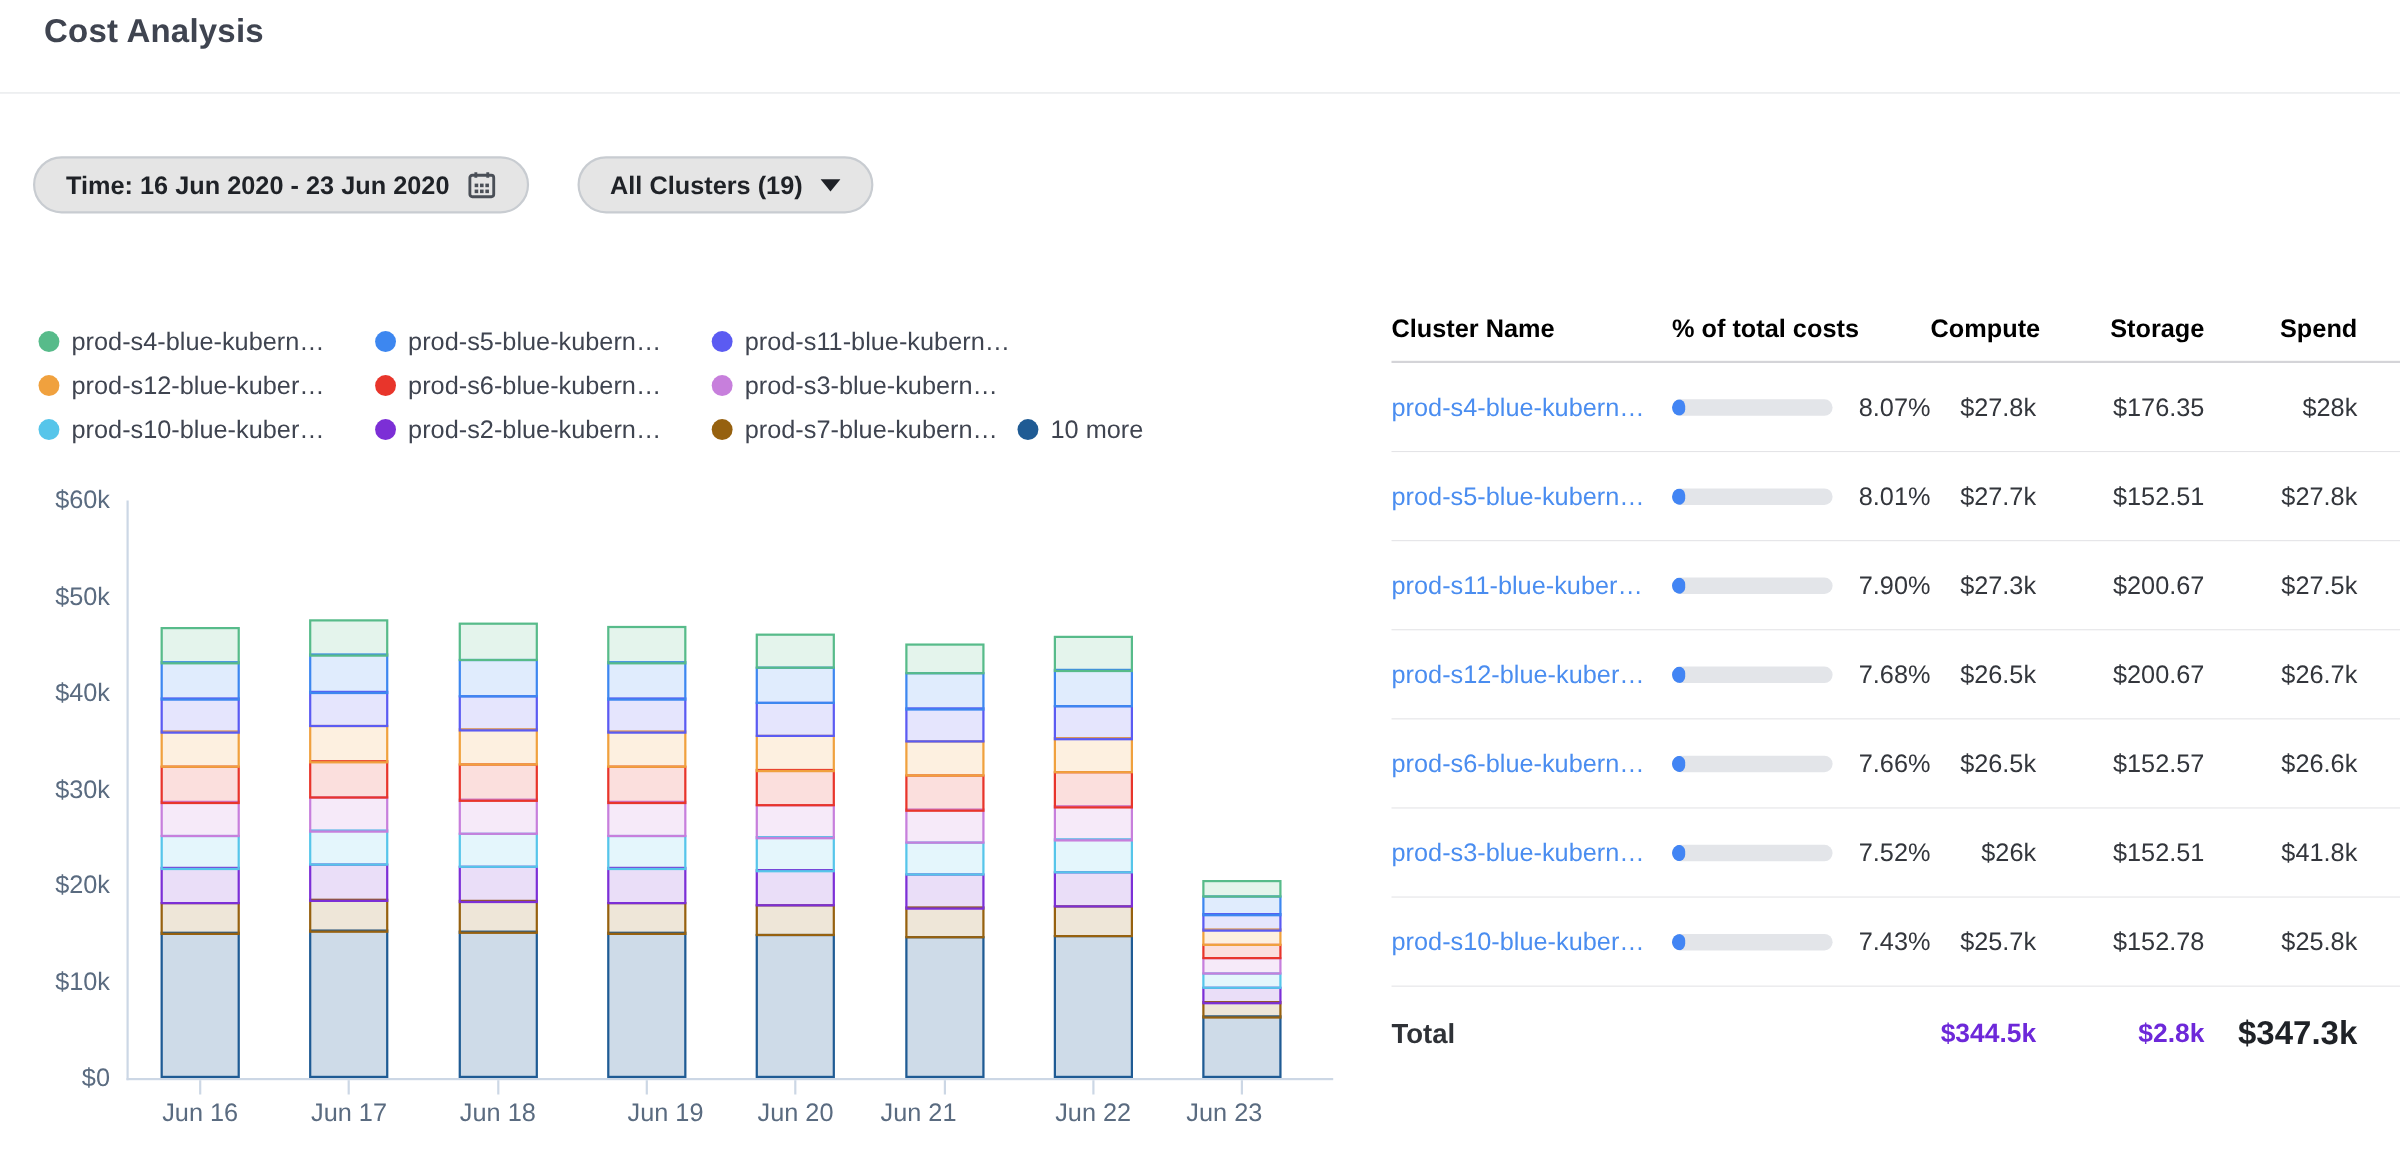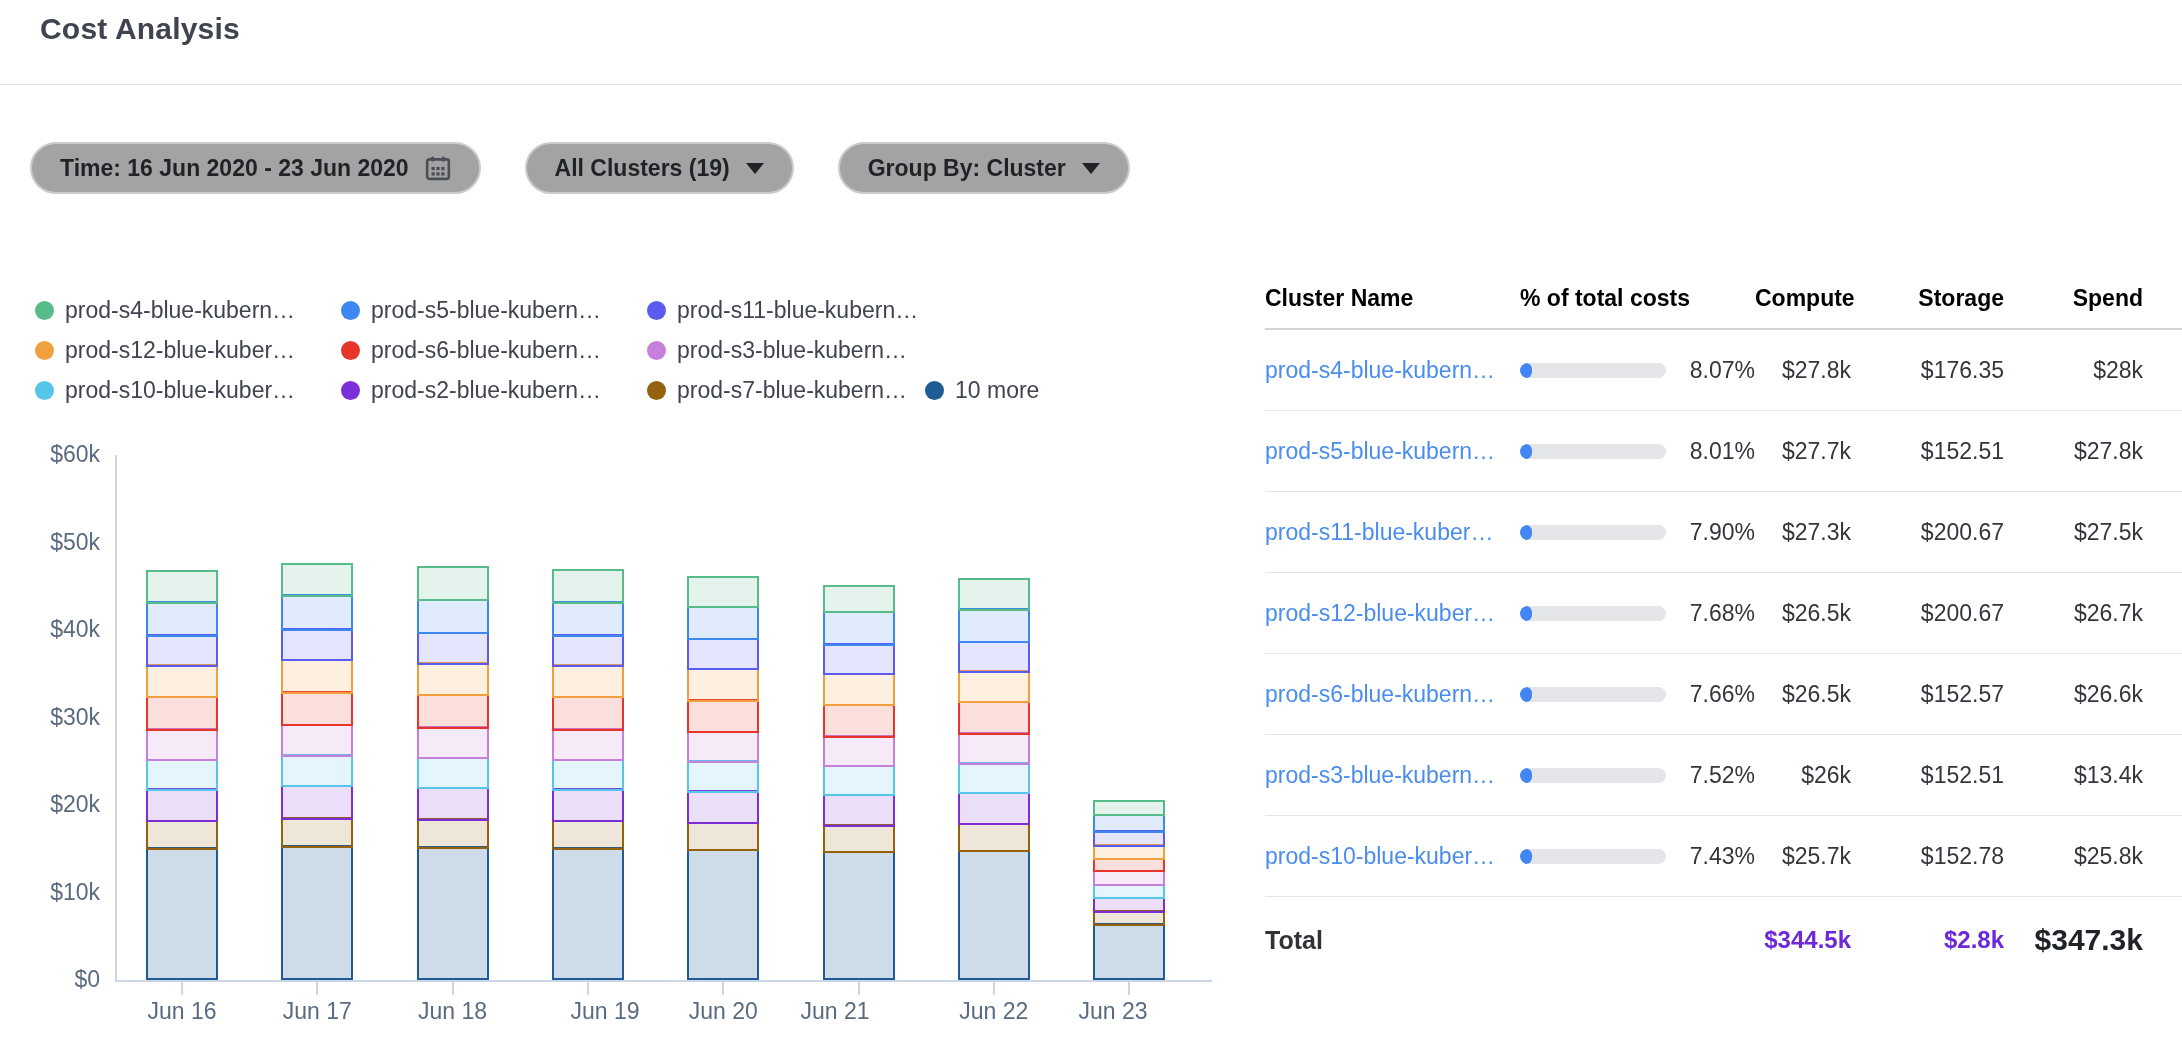--- a/index.html
+++ b/index.html
@@ -7,21 +7,21 @@
               font-family:"Liberation Sans", sans-serif; color:#3f4450; }
   .page { position:relative; width:2182px; height:1052px; }
 
   
   .page-title { position:absolute; left:40px; top:12px; font-size:30px; font-weight:600; color:#3f4450; letter-spacing:.2px; }
   .top-divider { position:absolute; left:0; top:84px; width:2182px; height:1px; background:#e2e4e7; }
 
   
   .filters { position:absolute; left:30px; top:142px; display:flex; gap:44px; }
   .pill { display:flex; align-items:center; gap:16px; height:52px; padding:0 28px;
-          border:2px solid #c8ccd1; border-radius:28px; background:#a3a3a3;
+          border:2px solid #c8ccd1; border-radius:28px; background:#e5e5e5;
           font-size:23px; font-weight:700; color:#1f2227; cursor:pointer; white-space:nowrap; }
   .pill .caret { width:0; height:0; border-left:9px solid transparent; border-right:9px solid transparent; border-top:11px solid #1f2227; }
   .cal { width:26px; height:26px; }
 
   
   .legend { position:absolute; left:0; top:295px; width:1250px; height:120px; }
   .legend-item { position:absolute; display:flex; align-items:center; gap:11px; height:30px; cursor:pointer; }
   .legend-dot { width:19px; height:19px; border-radius:50%; flex:none; }
   .legend-label { font-size:23px; color:#3f4450; white-space:nowrap; }
 
@@ -86,24 +86,20 @@
         <rect x="6" y="11" width="3" height="3" fill="#4a4f57"></rect>
           <rect x="10.5" y="11" width="3" height="3" fill="#4a4f57"></rect>
           <rect x="15" y="11" width="3" height="3" fill="#4a4f57"></rect>
         <rect x="6" y="16" width="3" height="3" fill="#4a4f57"></rect>
           <rect x="10.5" y="16" width="3" height="3" fill="#4a4f57"></rect>
           <rect x="15" y="16" width="3" height="3" fill="#4a4f57"></rect>
       </svg>
     </button>
     <button class="pill">
       <span>All Clusters (19)</span>
-      <span class="caret"></span>
-    </button>
-    <button class="pill">
-      <span>Group By: Cluster</span>
       <span class="caret"></span>
     </button>
   </div>
 
   <div class="legend" id="legend">
       <div class="legend-item" style="left: 35px; top: 0px;">
         <span class="legend-dot" style="background:#57bb8a"></span>
         <span class="legend-label">prod-s4-blue-kubern…</span>
       </div>
       <div class="legend-item" style="left: 341px; top: 0px;">
@@ -325,21 +321,21 @@
         <div class="trow">
           <a class="cname">prod-s3-blue-kubern…</a>
           <div class="pcell">
             <span class="track">
               <span class="fill" style="width:12px"></span>
             </span>
             <span class="pctval">7.52%</span>
           </div>
           <div class="num r">$26k</div>
           <div class="num r">$152.51</div>
-          <div class="num r">$13.4k</div>
+          <div class="num r">$41.8k</div>
         </div>
         <div class="trow">
           <a class="cname">prod-s10-blue-kuber…</a>
           <div class="pcell">
             <span class="track">
               <span class="fill" style="width:12px"></span>
             </span>
             <span class="pctval">7.43%</span>
           </div>
           <div class="num r">$25.7k</div>

